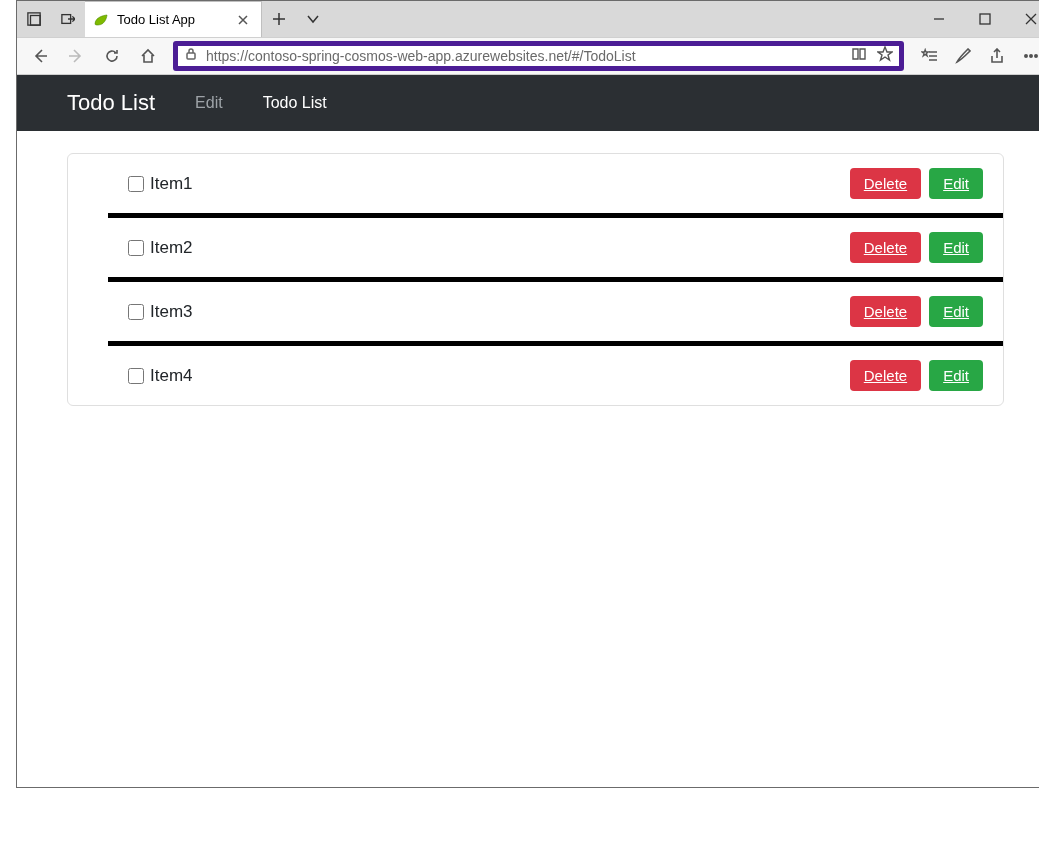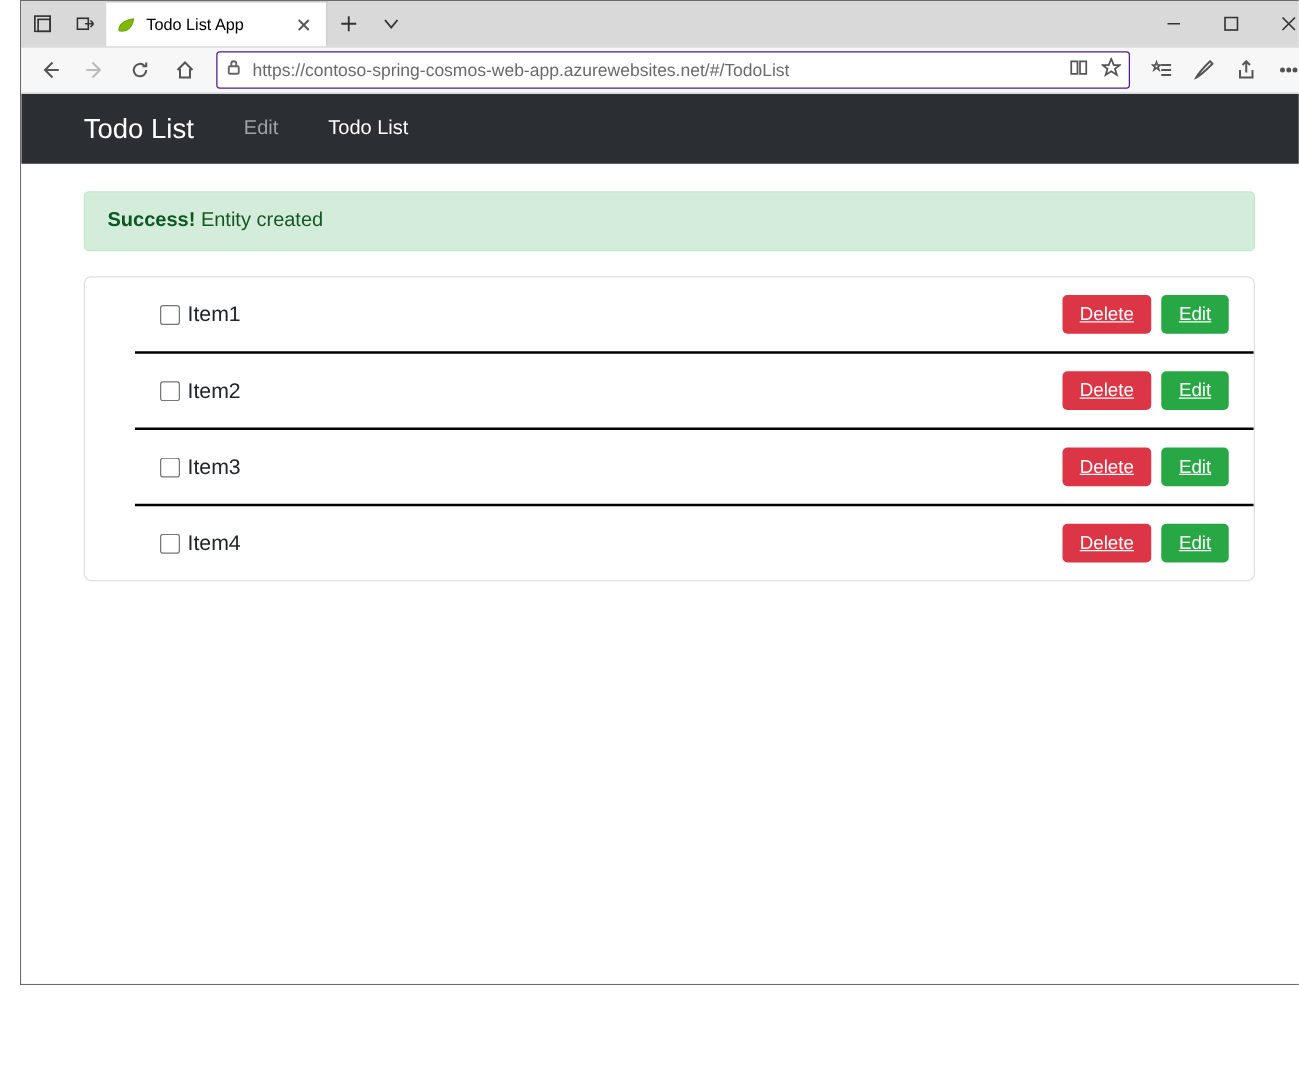--- a/index.html
+++ b/index.html
@@ -20,40 +20,40 @@
   .tab-plus, .tab-chevron { width:34px; height:36px; display:flex; align-items:center; justify-content:center; }
   .tab-plus svg, .tab-chevron svg { width:14px; height:14px; stroke:#333; fill:none; stroke-width:1.5;}
   .window-controls { margin-left:auto; display:flex; }
   .win-ctrl { width:46px; height:36px; display:flex; align-items:center; justify-content:center; }
   .win-ctrl svg { width:12px; height:12px; stroke:#333; fill:none; stroke-width:1.3; }
   
   .toolbar { height:38px; background:#f7f7f7; border-top:1px solid #d0d0d0; border-bottom:1px solid #cfcfcf; display:flex; align-items:center; padding:0 6px; gap:2px; }
   .tbtn { width:34px; height:32px; display:flex; align-items:center; justify-content:center; color:#555;}
   .tbtn.disabled { color:#bbb; }
   .tbtn svg { width:16px; height:16px; stroke:currentColor; fill:none; stroke-width:1.6; }
-  .addr-wrap { flex:1; height:30px; border:1px solid #4c1d95; border-radius:3px; background:#fff; display:flex; align-items:center; margin:0 6px; padding:0 6px; gap:8px;}
+  .addr-wrap { flex:1; height:30px; border:5px solid #4c1d95; border-radius:3px; background:#fff; display:flex; align-items:center; margin:0 6px; padding:0 6px; gap:8px;}
   .addr-wrap .lock svg{ width:14px; height:14px; stroke:#666; fill:none; stroke-width:1.5;}
   .addr-wrap input { flex:1; border:none; outline:none; font-size:14px; color:#6a6a6a; background:transparent;}
   .addr-right { display:flex; align-items:center; gap:10px; color:#666;}
   .addr-right svg { width:16px; height:16px; stroke:#555; fill:none; stroke-width:1.4; }
   .toolbar-right { display:flex; align-items:center; }
   
   .viewport { flex:1; background:#fff; display:flex; flex-direction:column; overflow:hidden;}
   .navbar { background:#2b2f33; color:#fff; height:56px; display:flex; align-items:center; padding:0 50px; gap:40px; }
   .navbar .brand { font-size:22px; font-weight:400; color:#fff; }
   .navbar a { color:#9ea3a8; font-size:16px; text-decoration:none; }
   .navbar a.active { color:#fff; }
   .container { padding:22px 50px; }
   .alert { background:#d4edda; color:#155724; border:1px solid #c3e6cb; border-radius:4px; padding:14px 18px; font-size:16px; margin-bottom:20px;}
   .alert strong { color:#0c5724; }
   .input-row { display:flex; margin-bottom:22px; }
   .input-row input { flex:1; height:40px; border:1px solid #ced4da; border-radius:4px 0 0 4px; padding:0 12px; font-size:16px; outline:none;}
   .input-row button { height:40px; padding:0 18px; background:#007bff; color:#fff; border:none; font-size:16px; border-radius:0 4px 4px 0; box-shadow:0 0 0 3px rgba(0,123,255,.35); cursor:pointer;}
   .list { border:1px solid #dfdfdf; border-radius:6px; overflow:hidden;padding-left:40px; }
-  .list-item { display:flex; align-items:center; padding:14px 20px; border-top:2px solid #000000; }
+  .list-item { display:flex; align-items:center; padding:14px 20px; border-top:5px solid #000000; }
   .list-item:first-child { border-top:none; }
   .list-item .left { display:flex; align-items:center; gap:6px; font-size:17px; color:#212529;}
   .list-item input[type=checkbox]{ width:16px; height:16px; }
   .list-item .spacer { flex:1; }
   .btn { border:none; color:#fff; padding:7px 14px; font-size:15px; border-radius:4px; cursor:pointer; margin-left:8px;text-decoration:underline;}
   .btn-danger { background:#dc3545; }
   .btn-success { background:#28a745; }
 </style>
 </head>
 <body>
@@ -181,23 +181,20 @@
   </div>
 
   <div class="viewport">
     <div class="navbar">
       <span class="brand">Todo List</span>
       <a href="#">Edit</a>
       <a href="#" class="active">Todo List</a>
     </div>
 
     <div class="container">
-      <div class="alert">
-        <strong>Success!</strong><span> Entity created</span>
-      </div>
 
 
       <div class="list" id="todo-list">
 
       <div class="list-item">
             <div class="left">
               <input type="checkbox" style="">
               <span>Item1</span>
             </div>
             <div class="spacer"></div>

